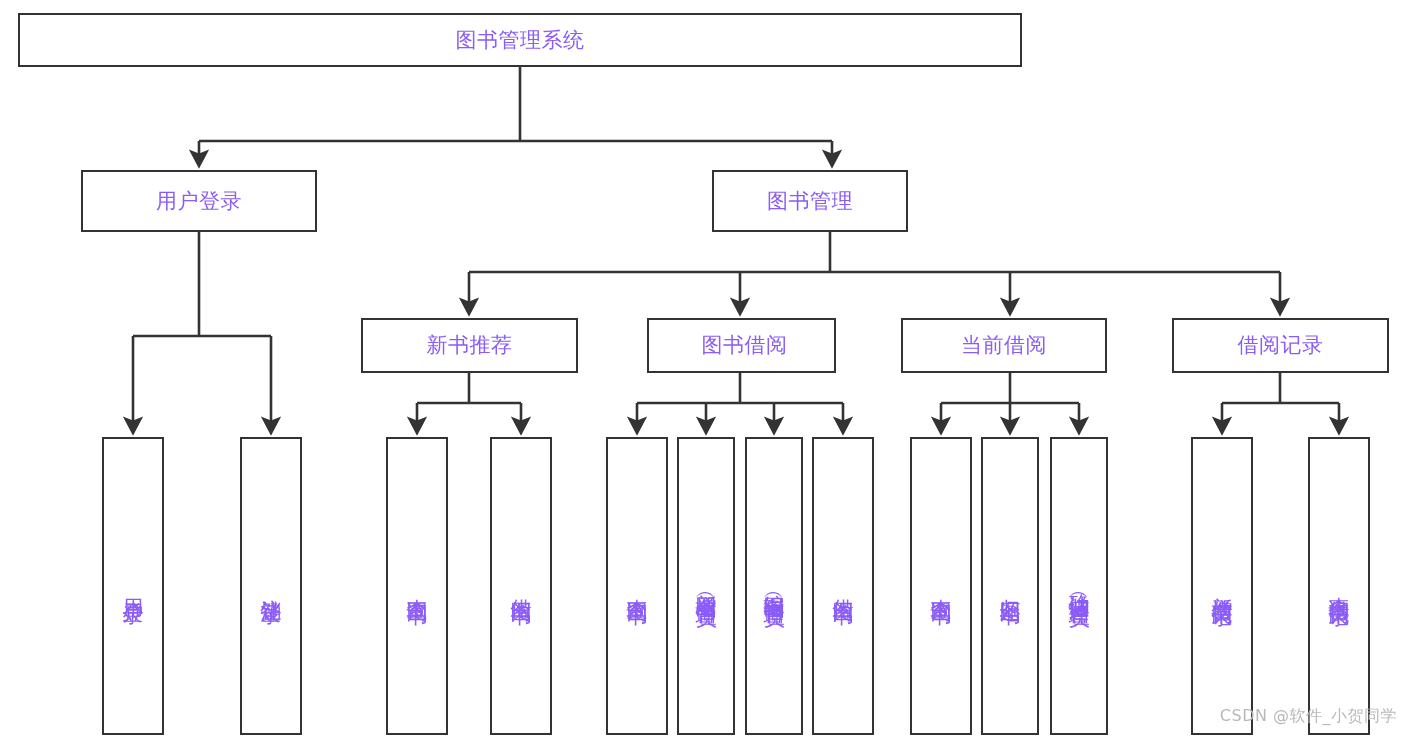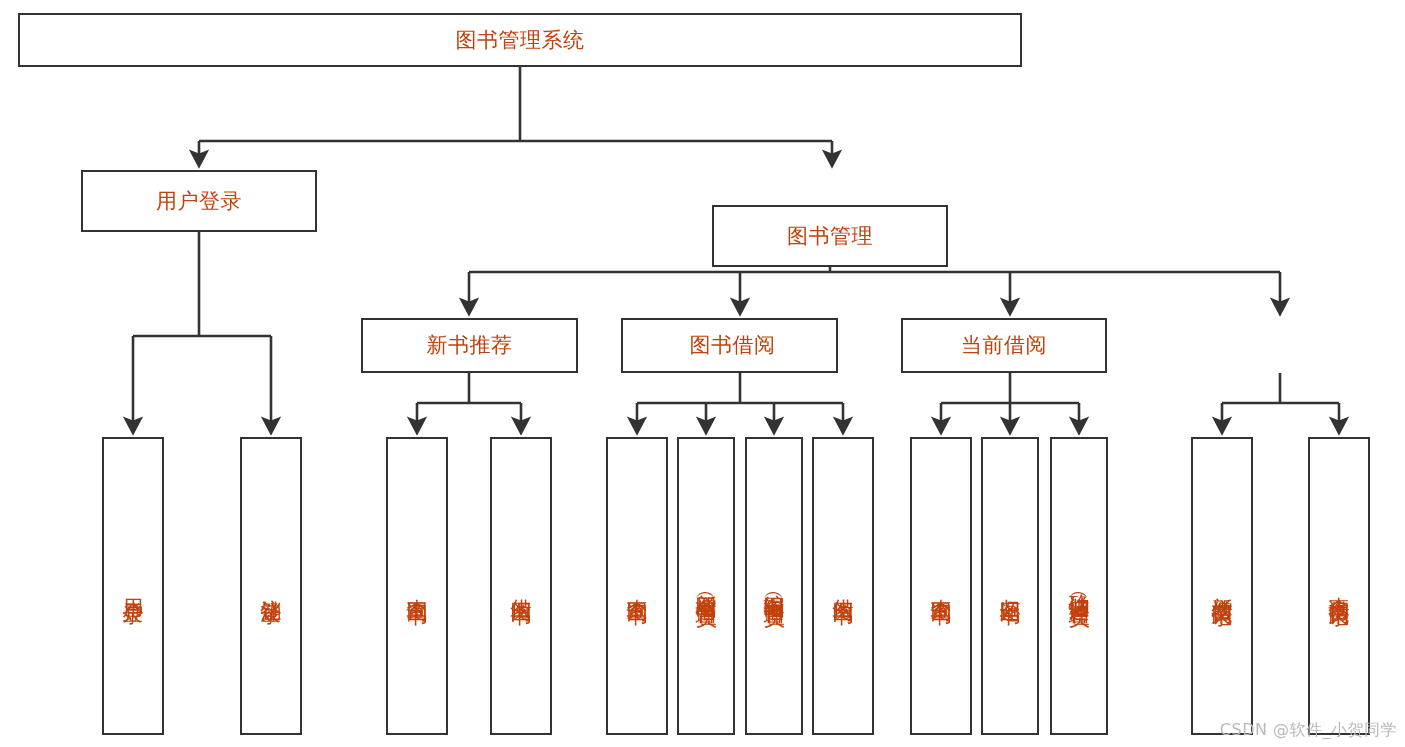--- a/index.html
+++ b/index.html
@@ -30,39 +30,39 @@
     position: absolute;
     box-sizing: border-box;
     background: #ffffff;
     border: 2px solid #333333;
     display: flex;
     align-items: center;
     justify-content: center;
     overflow: hidden;
   }
   .node-label {
-    color: #c2410c;
+    color: #8b5cf6;
     font-size: 21px;
     line-height: 1.18;
     letter-spacing: 0.5px;
     text-align: center;
     white-space: nowrap;
   }
   .node-box.vertical .node-label {
     writing-mode: vertical-rl;
     text-orientation: upright;
     font-size: 21px;
     line-height: 1.24;
     letter-spacing: 2px;
     white-space: nowrap;
   }
   .watermark {
     position: absolute;
     right: 8px;
-    bottom: 6px;
+    bottom: 20px;
     font-size: 16px;
     color: #b9b9b9;
     letter-spacing: 0.5px;
     white-space: nowrap;
     pointer-events: none;
   }
 </style>
 </head>
 <body>
 
@@ -122,32 +122,35 @@
     </g>
   </svg>
 
   <div class="node-box" style="left:18px; top:13px; width:1004px; height:54px;">
     <span class="node-label">图书管理系统</span>
   </div>
 
   <div class="node-box" style="left:81px; top:170px; width:236px; height:62px;">
     <span class="node-label">用户登录</span>
   </div>
-  <div class="node-box" style="left:712px; top:170px; width:236px; height:62px;margin-top:35px;">
+  <div class="node-box" style="left:712px; top:170px; width:196px; height:62px;">
     <span class="node-label">图书管理</span>
   </div>
 
   <div class="node-box" style="left:361px; top:318px; width:217px; height:55px;align-items:center;">
     <span class="node-label">新书推荐</span>
   </div>
-  <div class="node-box" style="left:621px; top:318px; width:217px; height:55px;padding-left:6px;">
+  <div class="node-box" style="left:647px; top:318px; width:189px; height:55px;padding-left:6px;">
     <span class="node-label">图书借阅</span>
   </div>
   <div class="node-box" style="left:901px; top:318px; width:206px; height:55px;">
     <span class="node-label">当前借阅</span>
+  </div>
+  <div class="node-box" style="left:1172px; top:318px; width:217px; height:55px;">
+    <span class="node-label">借阅记录</span>
   </div>
 
   <div class="node-box vertical" style="left:102px; top:437px; width:62px; height:298px;">
     <span class="node-label">用户登录</span>
   </div>
   <div class="node-box vertical" style="left:240px; top:437px; width:62px; height:298px;">
     <span class="node-label">注销登录</span>
   </div>
 
   <div class="node-box vertical" style="left:386px; top:437px; width:62px; height:298px;">

